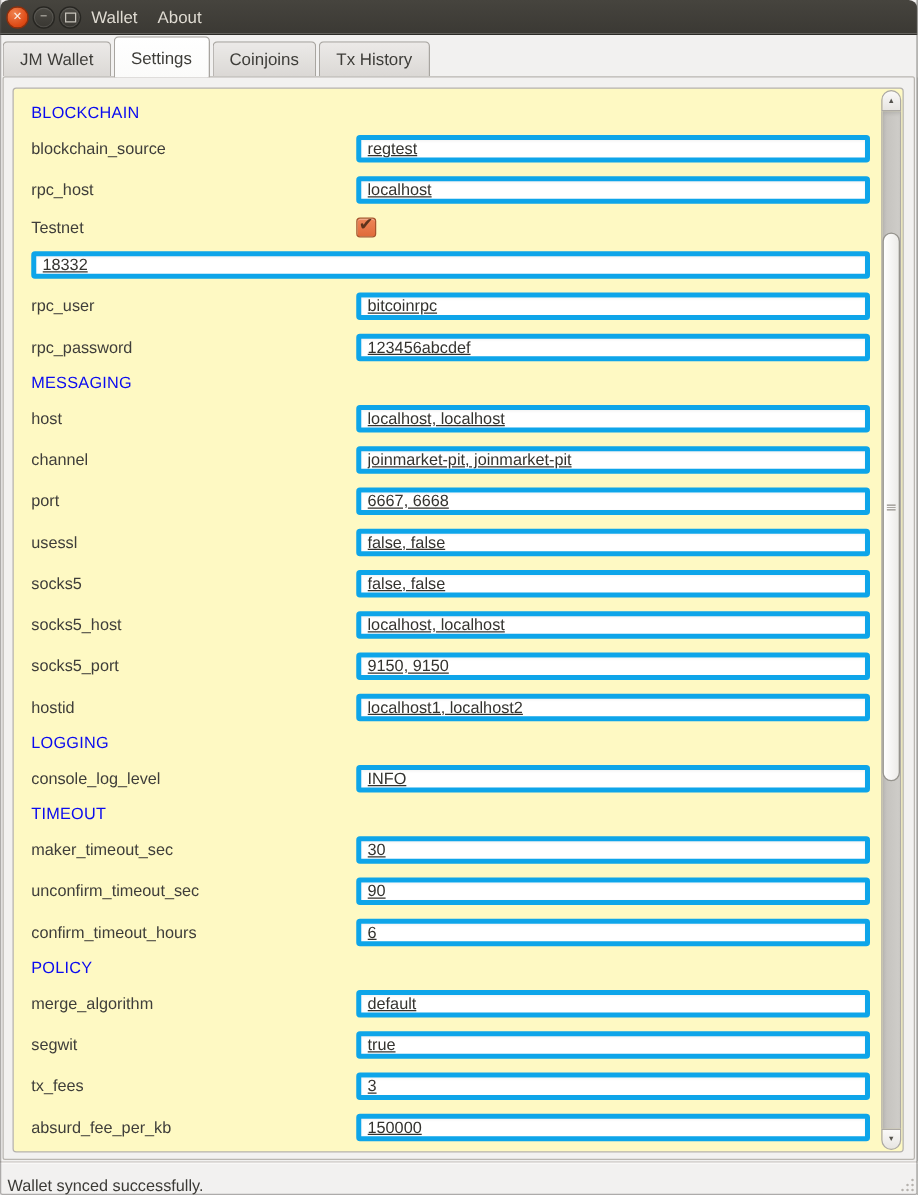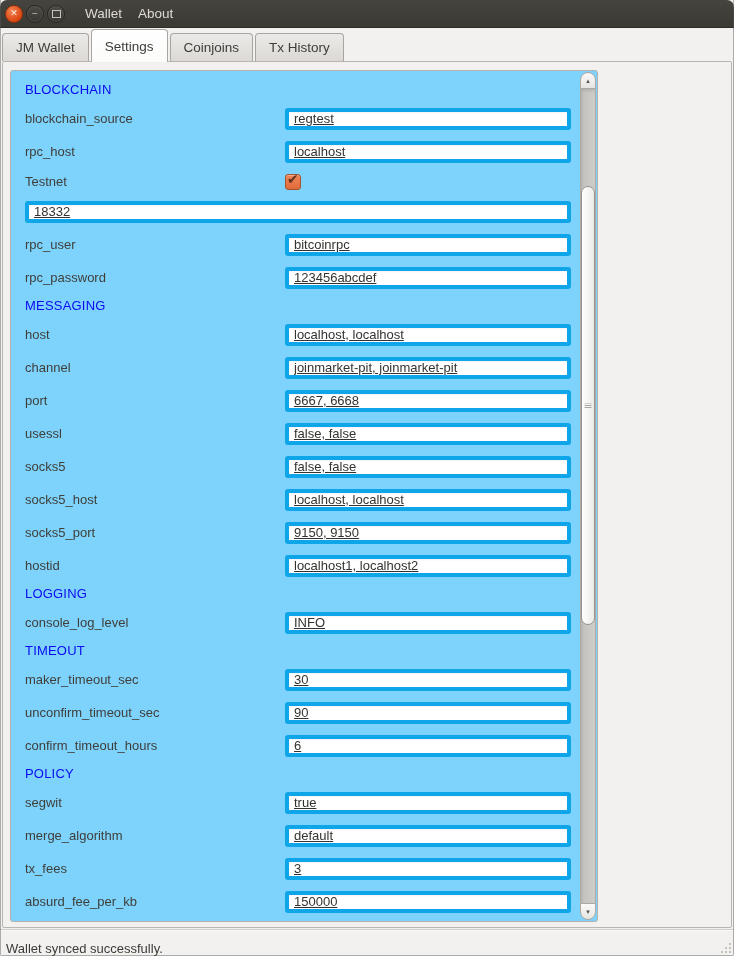--- a/index.html
+++ b/index.html
@@ -27,21 +27,21 @@
     border:1px solid #8E2F0C;
   }
   .close-button .glyph{color:#FBEFE7;font-weight:bold;font-size:9px;}
   .minimize-button,.maximize-button{
     background:linear-gradient(#4C4A44,#393732);
     border:1px solid #272622;
     box-shadow:inset 0 0 0 1px rgba(255,255,255,0.10);
   }
   .minimize-button .glyph,.maximize-button .glyph{color:#C8C4BC;font-size:10px;}
   .maximize-button .sq{width:7px;height:6px;border:1px solid #C8C4BC;display:block;}
-  .menubar{display:flex;align-items:center;margin-left:12px;}
+  .menubar{display:flex;align-items:center;}
   .menu-item{
     color:#DFDBD2;font-size:13.5px;padding:4px 8px;cursor:default;
   }
   
   .tabbar{
     position:absolute;top:28px;left:0;right:0;height:34px;
     display:flex;align-items:flex-end;padding-left:2px;box-sizing:border-box;
     background:var(--window-bg,#F2F1F0);
   }
   .tab{
@@ -56,22 +56,22 @@
     background:linear-gradient(#FFFFFF,#FBFBFA);
   }
   
   .pane-frame{
     position:absolute;left:2px;right:2px;top:61px;bottom:28px;
     border:1px solid #B9B6B1;border-radius:2px;background:var(--window-bg,#F2F1F0);
     z-index:1;
   }
   
   .scrollarea{
-    position:absolute;left:10px;top:70px;width:588px;height:852px;
-    border:1px solid #B5B2AD;border-radius:3px;background:#7dd3fc;
+    position:absolute;left:10px;top:70px;width:713px;height:852px;
+    border:1px solid #B5B2AD;border-radius:3px;background:#fef9c3;
     overflow:hidden;box-sizing:border-box;z-index:3;
   }
   .form{position:absolute;top:0;left:0;right:18px;padding-top:7px;}
   .section-title{
     height:24px;box-sizing:border-box;padding:4px 0 0 14px;
     color:var(--section-header,#0A0AF0);font-size:13px;letter-spacing:.2px;
   }
   .row{
     display:flex;align-items:center;height:33px;box-sizing:border-box;
     padding:0 8px 0 14px;
@@ -251,26 +251,26 @@
       <div class="row">
         <span class="flabel">unconfirm_timeout_sec</span>
         <input class="fvalue" type="text" value="90" style="">
       </div>
       <div class="row">
         <span class="flabel">confirm_timeout_hours</span>
         <input class="fvalue" type="text" value="6" style="">
       </div>
       <div class="section-title">POLICY</div>
       <div class="row">
+        <span class="flabel">merge_algorithm</span>
+        <input class="fvalue" type="text" value="default" style="">
+      </div>
+      <div class="row">
         <span class="flabel">segwit</span>
         <input class="fvalue" type="text" value="true" style="">
-      </div>
-      <div class="row">
-        <span class="flabel">merge_algorithm</span>
-        <input class="fvalue" type="text" value="default" style="">
       </div>
       <div class="row">
         <span class="flabel">tx_fees</span>
         <input class="fvalue" type="text" value="3" style="">
       </div>
       <div class="row">
         <span class="flabel">absurd_fee_per_kb</span>
         <input class="fvalue" type="text" value="150000" style="">
       </div>
       <div class="row">

